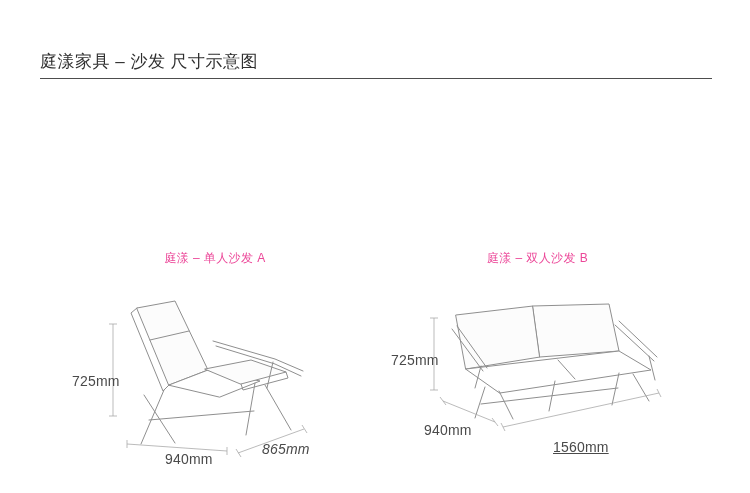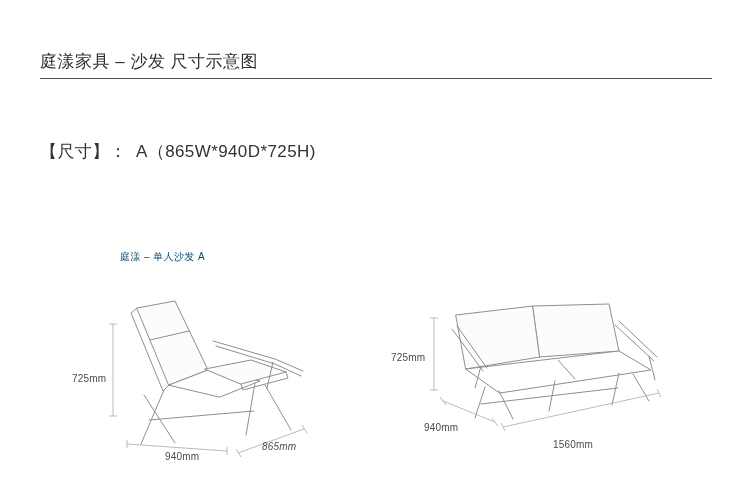--- a/index.html
+++ b/index.html
@@ -36,57 +36,56 @@
     font-size: 17px;
     color: #333333;
     letter-spacing: 0.4px;
     white-space: nowrap;
   }
   .spec-a { left: 40px; top: 118px; }
   .spec-a .spec-value { margin-left: 9px; }
   .spec-b { left: 138px; top: 155px; }
   .caption {
     position: absolute;
-    font-size: 10px;
-    color: #0c4a6e;
+    font-size: 12px;
+    color: #ec4899;
     letter-spacing: 0.4px;
+    text-align: center;
     white-space: nowrap;
   }
   .caption-single { left: 120px; top: 228px; width: 190px; }
   .caption-double { left: 440px; top: 228px; width: 195px; }
   .drawing { position: absolute; }
   .drawing-single { left: 105px; top: 272px; width: 220px; height: 165px; }
   .drawing-double { left: 423px; top: 278px; width: 247px; height: 145px; }
   .dim-label {
     position: absolute;
-    font-size: 10px;
+    font-size: 14px;
     color: #4a4a4a;
     letter-spacing: 0.2px;
     white-space: nowrap;
   }
   .dim-s-h { left: 72px;  top: 351px; }
   .dim-s-d { left: 165px; top: 429px; }
   .dim-s-w { left: 262px; top: 419px; font-style: italic; }
   .dim-d-h { left: 391px; top: 330px; }
   .dim-d-d { left: 424px; top: 400px; }
-  .dim-d-w { left: 553px; top: 417px; }
+  .dim-d-w { left: 553px; top: 417px; text-decoration: underline; }
 </style>
 </head>
 <body>
 
 <div class="page">
 
   <div class="title">庭漾家具 – 沙发 尺寸示意图</div>
   <div class="divider"></div>
 
-  <div class="spec-line spec-a">
-    <span>【尺寸】：</span><span class="spec-value">A（865W*940D*725H)</span>
-  </div>
 
   <div class="caption caption-single">庭漾 – 单人沙发 A</div>
+  <div class="caption caption-double">庭漾 – 双人沙发 B</div>
 
   <svg class="drawing drawing-single" viewBox="0 0 220 165" xmlns="http://www.w3.org/2000/svg">
     <g stroke="#8f8f8f" fill="none" stroke-width="1" stroke-linecap="round" stroke-linejoin="round">
       <path fill="#fcfcfc" d="M32,14 L70,7 L103,76 L64,91 Z"></path>
       <path d="M45,46 L84,37"></path>
       <path d="M32,14 L26,19 L58,97 L64,91"></path>
       <path fill="#ffffff" d="M64,91 L103,76 L155,87 L115,103 Z"></path>
       <path fill="#fcfcfc" d="M100,75 L146,66 L181,78 L136,90 Z"></path>
       <path d="M181,78 L183,84 L138,96 L136,90"></path>
       <path d="M108,47 L170,65 L198,77"></path>

